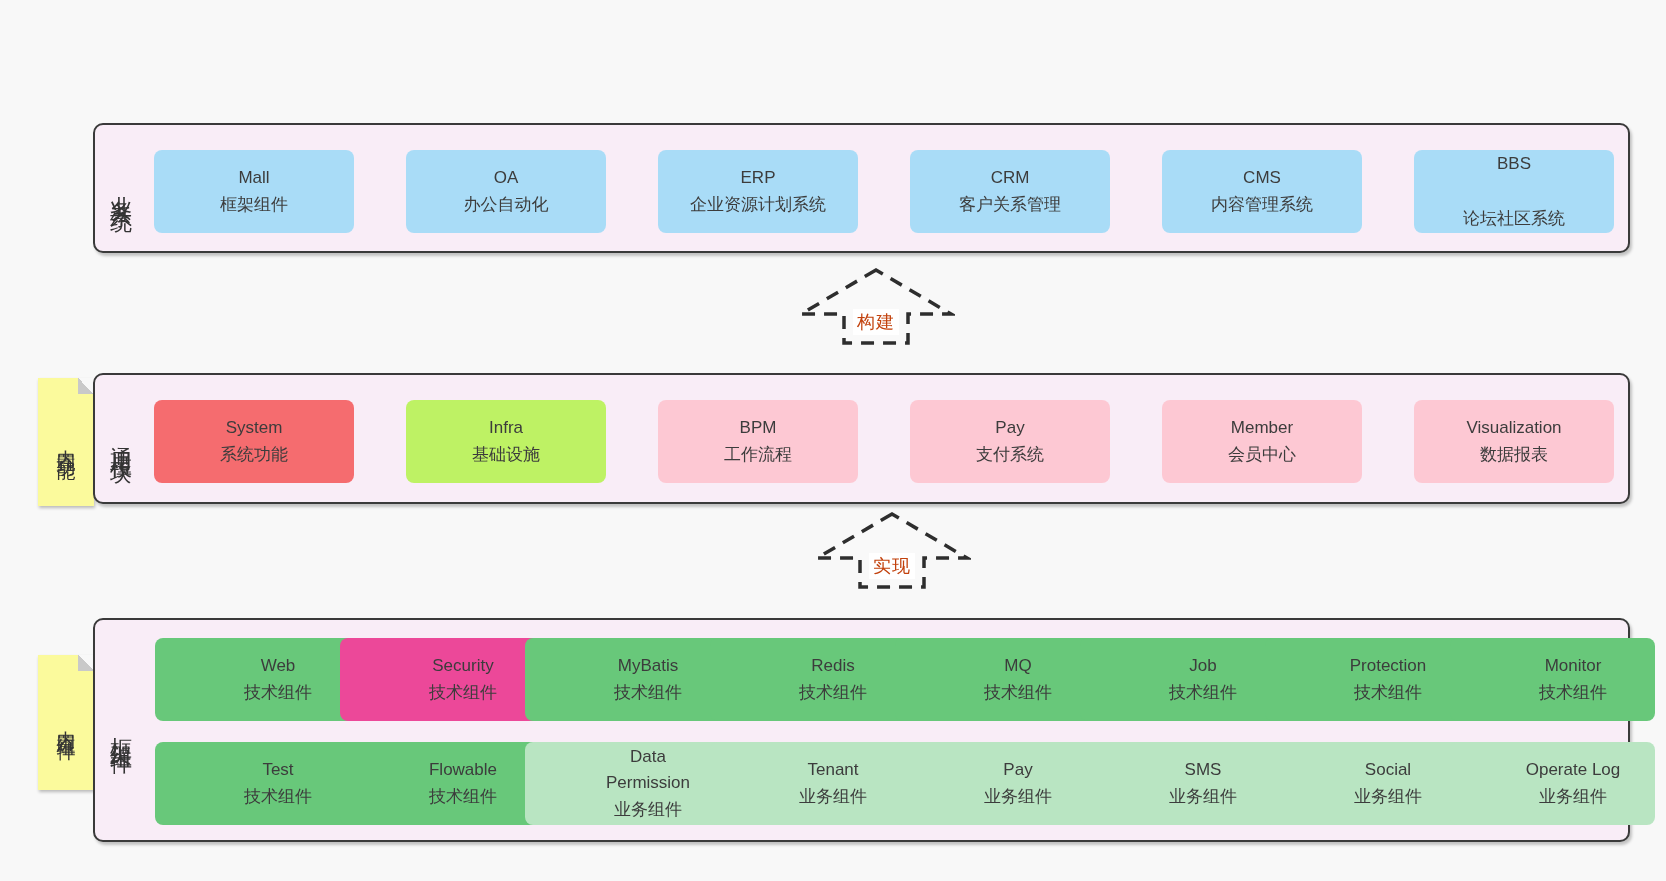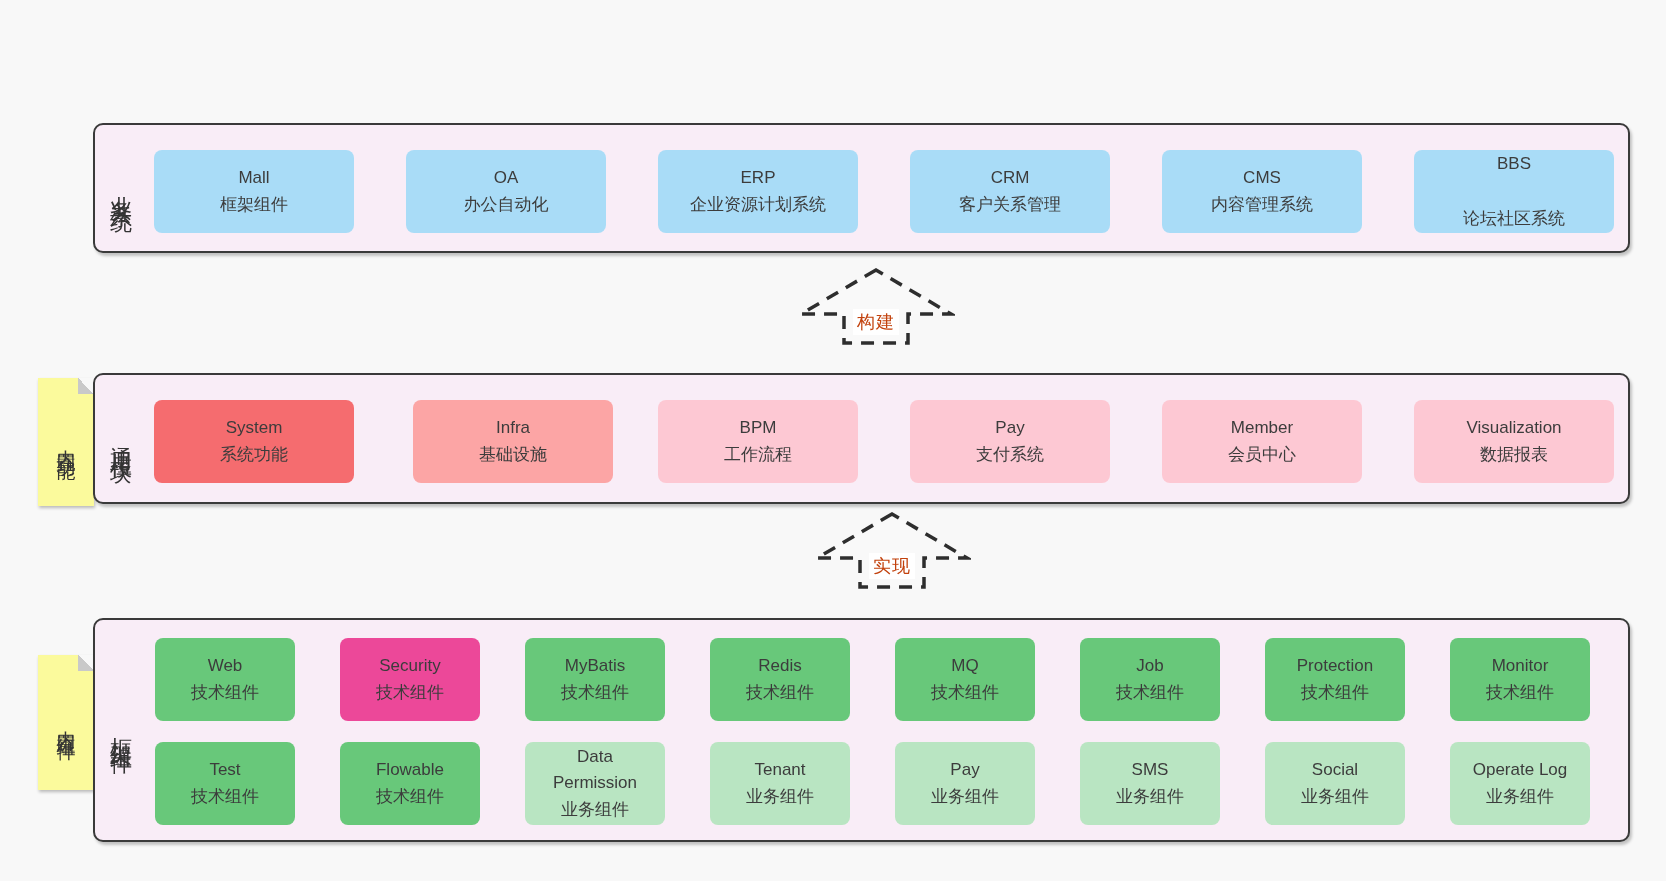--- a/index.html
+++ b/index.html
@@ -30,21 +30,21 @@
     font-size:22px;letter-spacing:5px;color:#333;
   }
 
   
   .box{
     position:absolute;width:200px;height:83px;border-radius:8px;
     display:flex;flex-direction:column;align-items:center;justify-content:center;
     text-align:center;font-size:17px;line-height:1.55;color:#3c3c3c;
   }
   .box .t{display:block;}
-  .box.small{width:140px;}
+  .box.small{width:164px;padding-left:41px;}
   .box.small .t1{max-width:116px;}
   .row-a .box{top:25px;}
   .r1{top:18px;}
   .r2{top:122px;}
 
   
   .sticky{
     position:absolute;left:38px;width:56px;background:#fbfa9c;
     box-shadow:1px 2px 3px rgba(0,0,0,0.25);z-index:0;
   }
@@ -126,21 +126,21 @@
       <span class="t">论坛社区系统</span>
     </div>
   </section>
 
   <section class="container row-a" id="sec-modules">
     <div class="vlabel">通用模块</div>
     <div class="box" style="left: 59px; background-color: rgb(245, 108, 111);">
       <span class="t t1">System</span>
       <span class="t">系统功能</span>
     </div>
-    <div class="box" style="left: 318px; background-color: #fca5a5;">
+    <div class="box" style="left: 311px; background-color: #bef264;">
       <span class="t t1">Infra</span>
       <span class="t">基础设施</span>
     </div>
     <div class="box" style="left: 563px; background-color: rgb(253, 200, 211);">
       <span class="t t1">BPM</span>
       <span class="t">工作流程</span>
     </div>
     <div class="box" style="left: 815px; background-color: rgb(253, 200, 211);">
       <span class="t t1">Pay</span>
       <span class="t">支付系统</span>

